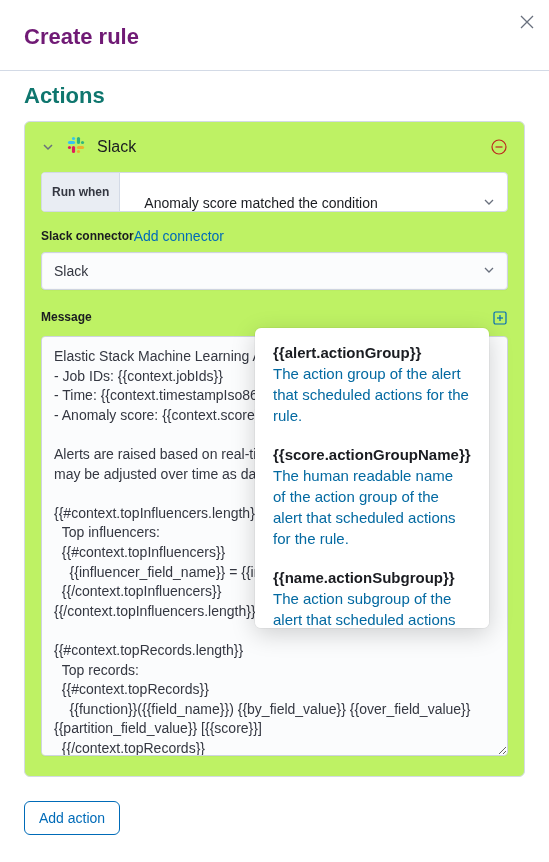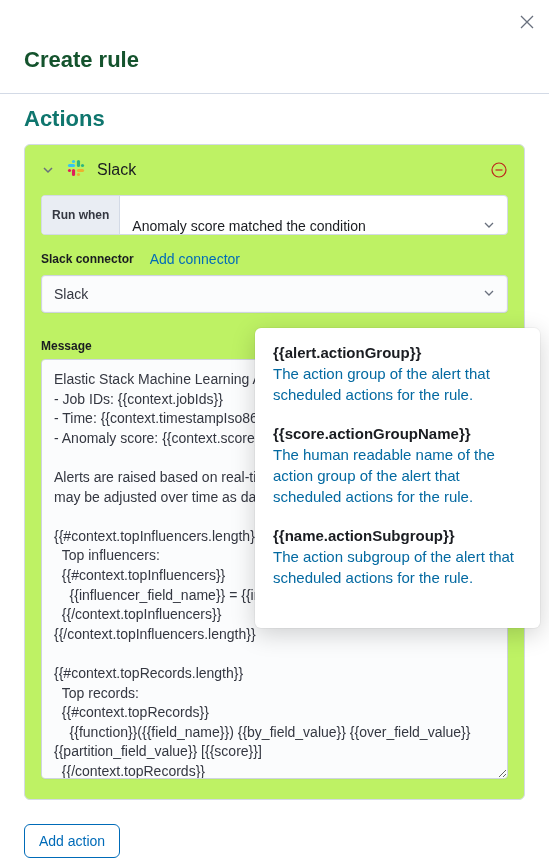--- a/index.html
+++ b/index.html
@@ -16,22 +16,21 @@
       overflow: hidden;
     }
     .header {
       padding: 24px 24px 20px 24px;
       border-bottom: 1px solid #d3dae6;
       position: relative;
     }
     .header h1 {
       font-size: 22px;
       font-weight: 700;
-      color: #14532d;
-      margin-top: 23px;
+      color: #701a75;
     }
     .close-btn {
       position: absolute;
       top: 12px;
       right: 12px;
       width: 20px;
       height: 20px;
       cursor: pointer;
       color: #69707d;
       display: flex;
@@ -91,20 +90,21 @@
     .action-body {
       padding: 0 16px 16px 16px;
     }
     .run-when-row {
       display: flex;
       border: 1px solid #d3dae6;
       border-radius: 4px;
       overflow: hidden;
       background: #fff;
       margin-bottom: 16px;
+      gap: 12px;
     }
     .run-when-label {
       background: #e9edf3;
       font-size: 12px;
       font-weight: 600;
       color: #343741;
       padding: 10px 10px;
       display: flex;
       align-items: center;
       border-right: 1px solid #d3dae6;
@@ -133,41 +133,40 @@
     }
     .field-label {
       font-size: 12px;
       font-weight: 600;
       color: #1a1c21;
     }
     .add-connector-link {
       font-size: 14px;
       color: #006bb8;
       cursor: pointer;
-      margin-left: 16px;
     }
     .select-box {
       border: 1px solid #ced4e0;
       background: #fbfcfd;
       border-radius: 4px;
       box-shadow: 0 1px 1px -1px rgba(0,0,0,0.2), inset 0 0 0 1px rgba(0,0,0,0.02);
       height: 38px;
       display: flex;
       align-items: center;
       padding: 0 12px;
       position: relative;
       font-size: 14px;
       color: #343741;
       cursor: pointer;
       margin-bottom: 20px;
     }
     .message-row {
       display: flex;
       justify-content: space-between;
-      align-items: flex-end;
+      align-items: flex-start;
       margin-bottom: 6px;
     }
     .msg-icon {
       color: #006bb8;
       cursor: pointer;
     }
     .message-textarea {
       width: 100%;
       border: 1px solid #ced4e0;
       background: #fbfcfd;
@@ -189,21 +188,21 @@
       border-radius: 6px;
       color: #006bb8;
       font-size: 14px;
       font-weight: 400;
       cursor: pointer;
     }
     .tooltip {
       position: absolute;
       top: 328px;
       left: 255px;
-      width: 285px;
+      width: 234px;
       height: 300px;
       background: #fff;
       border-radius: 6px;
       box-shadow: 0 6px 24px rgba(0,0,0,0.18), 0 0 0 1px rgba(0,0,0,0.04);
       padding: 16px 20px 16px 18px;
       overflow-y: auto;
     }
     .tooltip::before {
       content: '';
       position: absolute;

